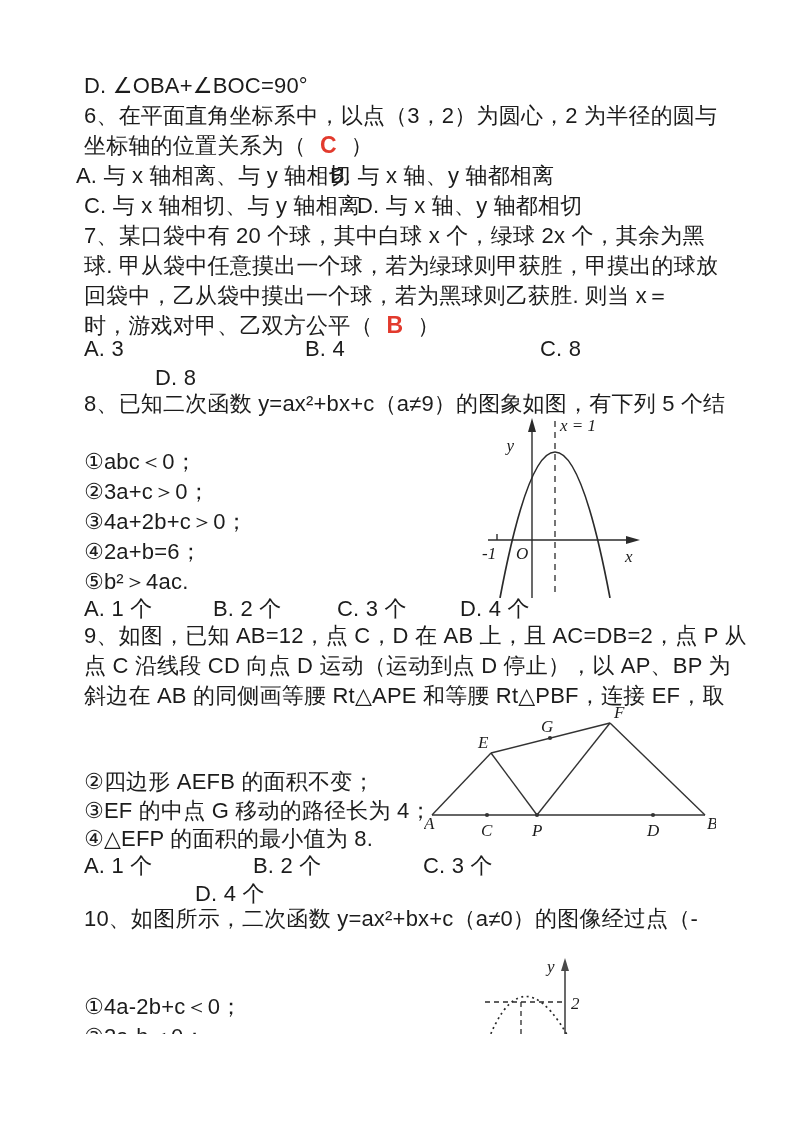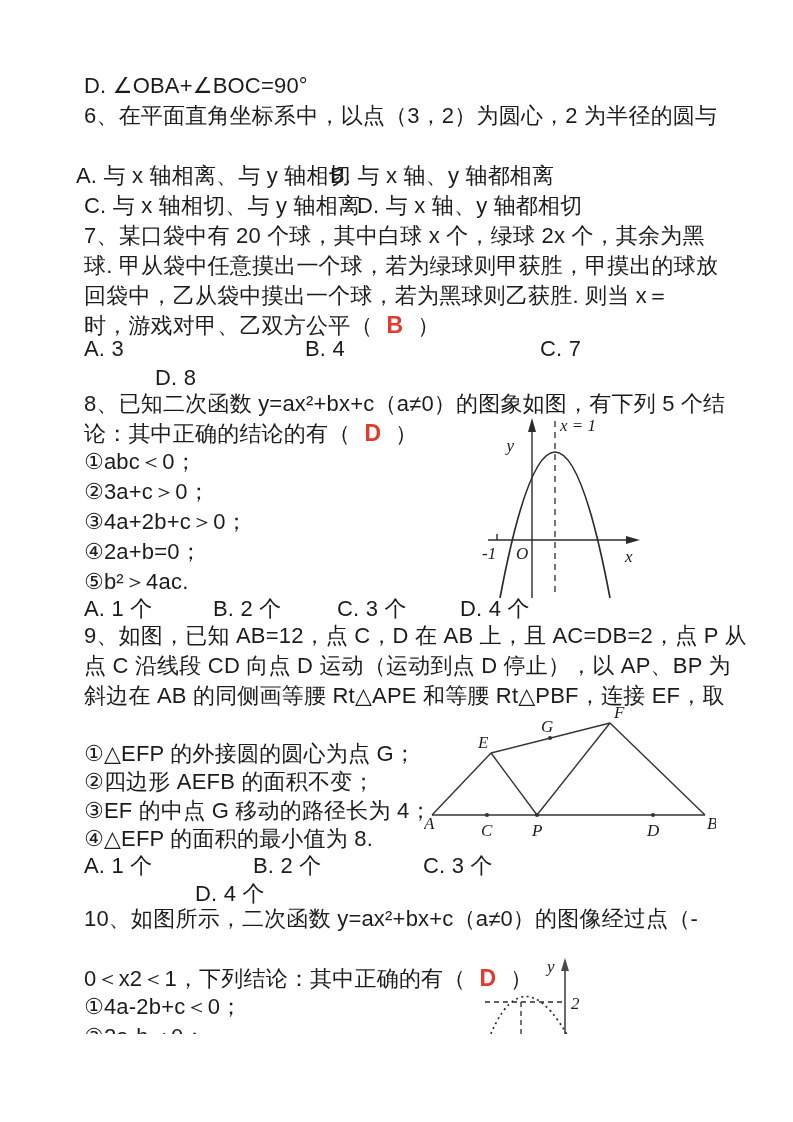--- a/index.html
+++ b/index.html
@@ -16,40 +16,40 @@
   .fig .geo{stroke:#333333;stroke-width:1.4;}
 </style>
 </head>
 <body>
 
 <div class="page">
 
   <div class="line" style="left:84px;top:72px">D.  ∠OBA+∠BOC=90°</div>
 
   <div class="line" style="left:84px;top:102px">6、在平面直角坐标系中，以点（3，2）为圆心，2 为半径的圆与</div>
+  <div class="line" style="left:84px;top:132px"><span>坐标轴的位置关系为（</span><span class="ans">C</span><span>）</span></div>
   <div class="line" style="left:76px;top:162px">A.  与 x 轴相离、与 y 轴相切</div>
   <div class="line" style="left:330px;top:162px">B.  与 x 轴、y 轴都相离</div>
   <div class="line" style="left:84px;top:192px">C.  与 x 轴相切、与 y 轴相离</div>
   <div class="line" style="left:357px;top:192px">D.  与 x 轴、y 轴都相切</div>
 
   <div class="line" style="left:84px;top:222px">7、某口袋中有 20 个球，其中白球 x 个，绿球 2x 个，其余为黑</div>
   <div class="line" style="left:84px;top:252px">球.  甲从袋中任意摸出一个球，若为绿球则甲获胜，甲摸出的球放</div>
   <div class="line" style="left:84px;top:312px"><span>时，游戏对甲、乙双方公平（</span><span class="ans">B</span><span>）</span></div>
   <div class="line" style="left:84px;top:282px">回袋中，乙从袋中摸出一个球，若为黑球则乙获胜.  则当 x＝</div>
   <div class="line" style="left:84px;top:335px">A.  3</div>
   <div class="line" style="left:305px;top:335px">B.  4</div>
-  <div class="line" style="left:540px;top:335px">C.  7</div>
+  <div class="line" style="left:540px;top:335px">C.  8</div>
   <div class="line" style="left:155px;top:364px">D.  8</div>
 
-  <div class="line" style="left:84px;top:390px">8、已知二次函数 y=ax²+bx+c（a≠0）的图象如图，有下列 5 个结</div>
-  <div class="line" style="left:84px;top:420px"><span>论：其中正确的结论的有（</span><span class="ans">D</span><span>）</span></div>
+  <div class="line" style="left:84px;top:390px">8、已知二次函数 y=ax²+bx+c（a≠9）的图象如图，有下列 5 个结</div>
   <div class="line" style="left:84px;top:448px">①abc＜0；</div>
   <div class="line" style="left:84px;top:478px">②3a+c＞0；</div>
   <div class="line" style="left:84px;top:508px">③4a+2b+c＞0；</div>
-  <div class="line" style="left:84px;top:538px">④2a+b=0；</div>
+  <div class="line" style="left:84px;top:538px">④2a+b=6；</div>
   <div class="line" style="left:84px;top:568px">⑤b²＞4ac.</div>
   <div class="line" style="left:84px;top:595px">A. 1 个</div>
   <div class="line" style="left:213px;top:595px">B. 2 个</div>
   <div class="line" style="left:337px;top:595px">C. 3 个</div>
   <div class="line" style="left:460px;top:595px">D. 4 个</div>
 
   <svg class="fig" style="left:470px;top:413px" width="180" height="185" viewBox="0 0 180 185">
     <line class="axline" x1="62" y1="16" x2="62" y2="185"></line>
     <polygon points="62,5 58,19 66,19" fill="#2b2b2b"></polygon>
     <line class="axline" x1="18" y1="127" x2="160" y2="127"></line>
@@ -60,21 +60,20 @@
     <text x="44" y="38" text-anchor="end">y</text>
     <text x="155" y="149">x</text>
     <text x="46" y="146">O</text>
     <text x="12" y="146" font-style="normal" font-size="16">-1</text>
     <text x="90" y="18" font-size="16">x = 1</text>
   </svg>
 
   <div class="line" style="left:84px;top:622px">9、如图，已知 AB=12，点 C，D 在 AB 上，且 AC=DB=2，点 P 从</div>
   <div class="line" style="left:84px;top:652px">点 C 沿线段 CD 向点 D 运动（运动到点 D 停止），以 AP、BP 为</div>
   <div class="line" style="left:84px;top:682px">斜边在 AB 的同侧画等腰 Rt△APE 和等腰 Rt△PBF，连接 EF，取</div>
-  <div class="line" style="left:84px;top:740px">①△EFP 的外接圆的圆心为点 G；</div>
   <div class="line" style="left:84px;top:768px">②四边形 AEFB 的面积不变；</div>
   <div class="line" style="left:84px;top:797px">③EF 的中点 G 移动的路径长为 4；</div>
   <div class="line" style="left:84px;top:825px">④△EFP 的面积的最小值为 8.</div>
   <div class="line" style="left:84px;top:852px">A.  1 个</div>
   <div class="line" style="left:253px;top:852px">B.  2 个</div>
   <div class="line" style="left:423px;top:852px">C.  3 个</div>
   <div class="line" style="left:195px;top:880px">D.  4 个</div>
 
   <svg class="fig" style="left:424px;top:702px" width="292" height="140" viewBox="0 0 292 140">
     <line class="geo" x1="8" y1="113" x2="281" y2="113"></line>
@@ -91,21 +90,20 @@
     <text x="283" y="127">B</text>
     <text x="57" y="134">C</text>
     <text x="108" y="134">P</text>
     <text x="223" y="134">D</text>
     <text x="54" y="46">E</text>
     <text x="117" y="30">G</text>
     <text x="190" y="16">F</text>
   </svg>
 
   <div class="line" style="left:84px;top:905px">10、如图所示，二次函数 y=ax²+bx+c（a≠0）的图像经过点（-</div>
-  <div class="line" style="left:84px;top:965px"><span>0＜x2＜1，下列结论：其中正确的有（</span><span class="ans">D</span><span>）</span></div>
   <div class="line" style="left:84px;top:993px">①4a-2b+c＜0；</div>
   <div class="line" style="left:84px;top:1023px">②2a-b＜0；</div>
 
   <svg class="fig" style="left:425px;top:956px" width="235" height="166" viewBox="0 0 235 166">
     <line class="axline" x1="140" y1="12" x2="140" y2="166" stroke="#4a4a4a"></line>
     <polygon points="140,2 136,15 144,15" fill="#4a4a4a"></polygon>
     <line class="axline" x1="8" y1="122" x2="222" y2="122" stroke="#4a4a4a"></line>
     <polygon points="231,122 217,118 217,126" fill="#4a4a4a"></polygon>
     <line class="axline" x1="44" y1="116" x2="44" y2="122"></line>
     <line class="axline" x1="184" y1="116" x2="184" y2="122"></line>

